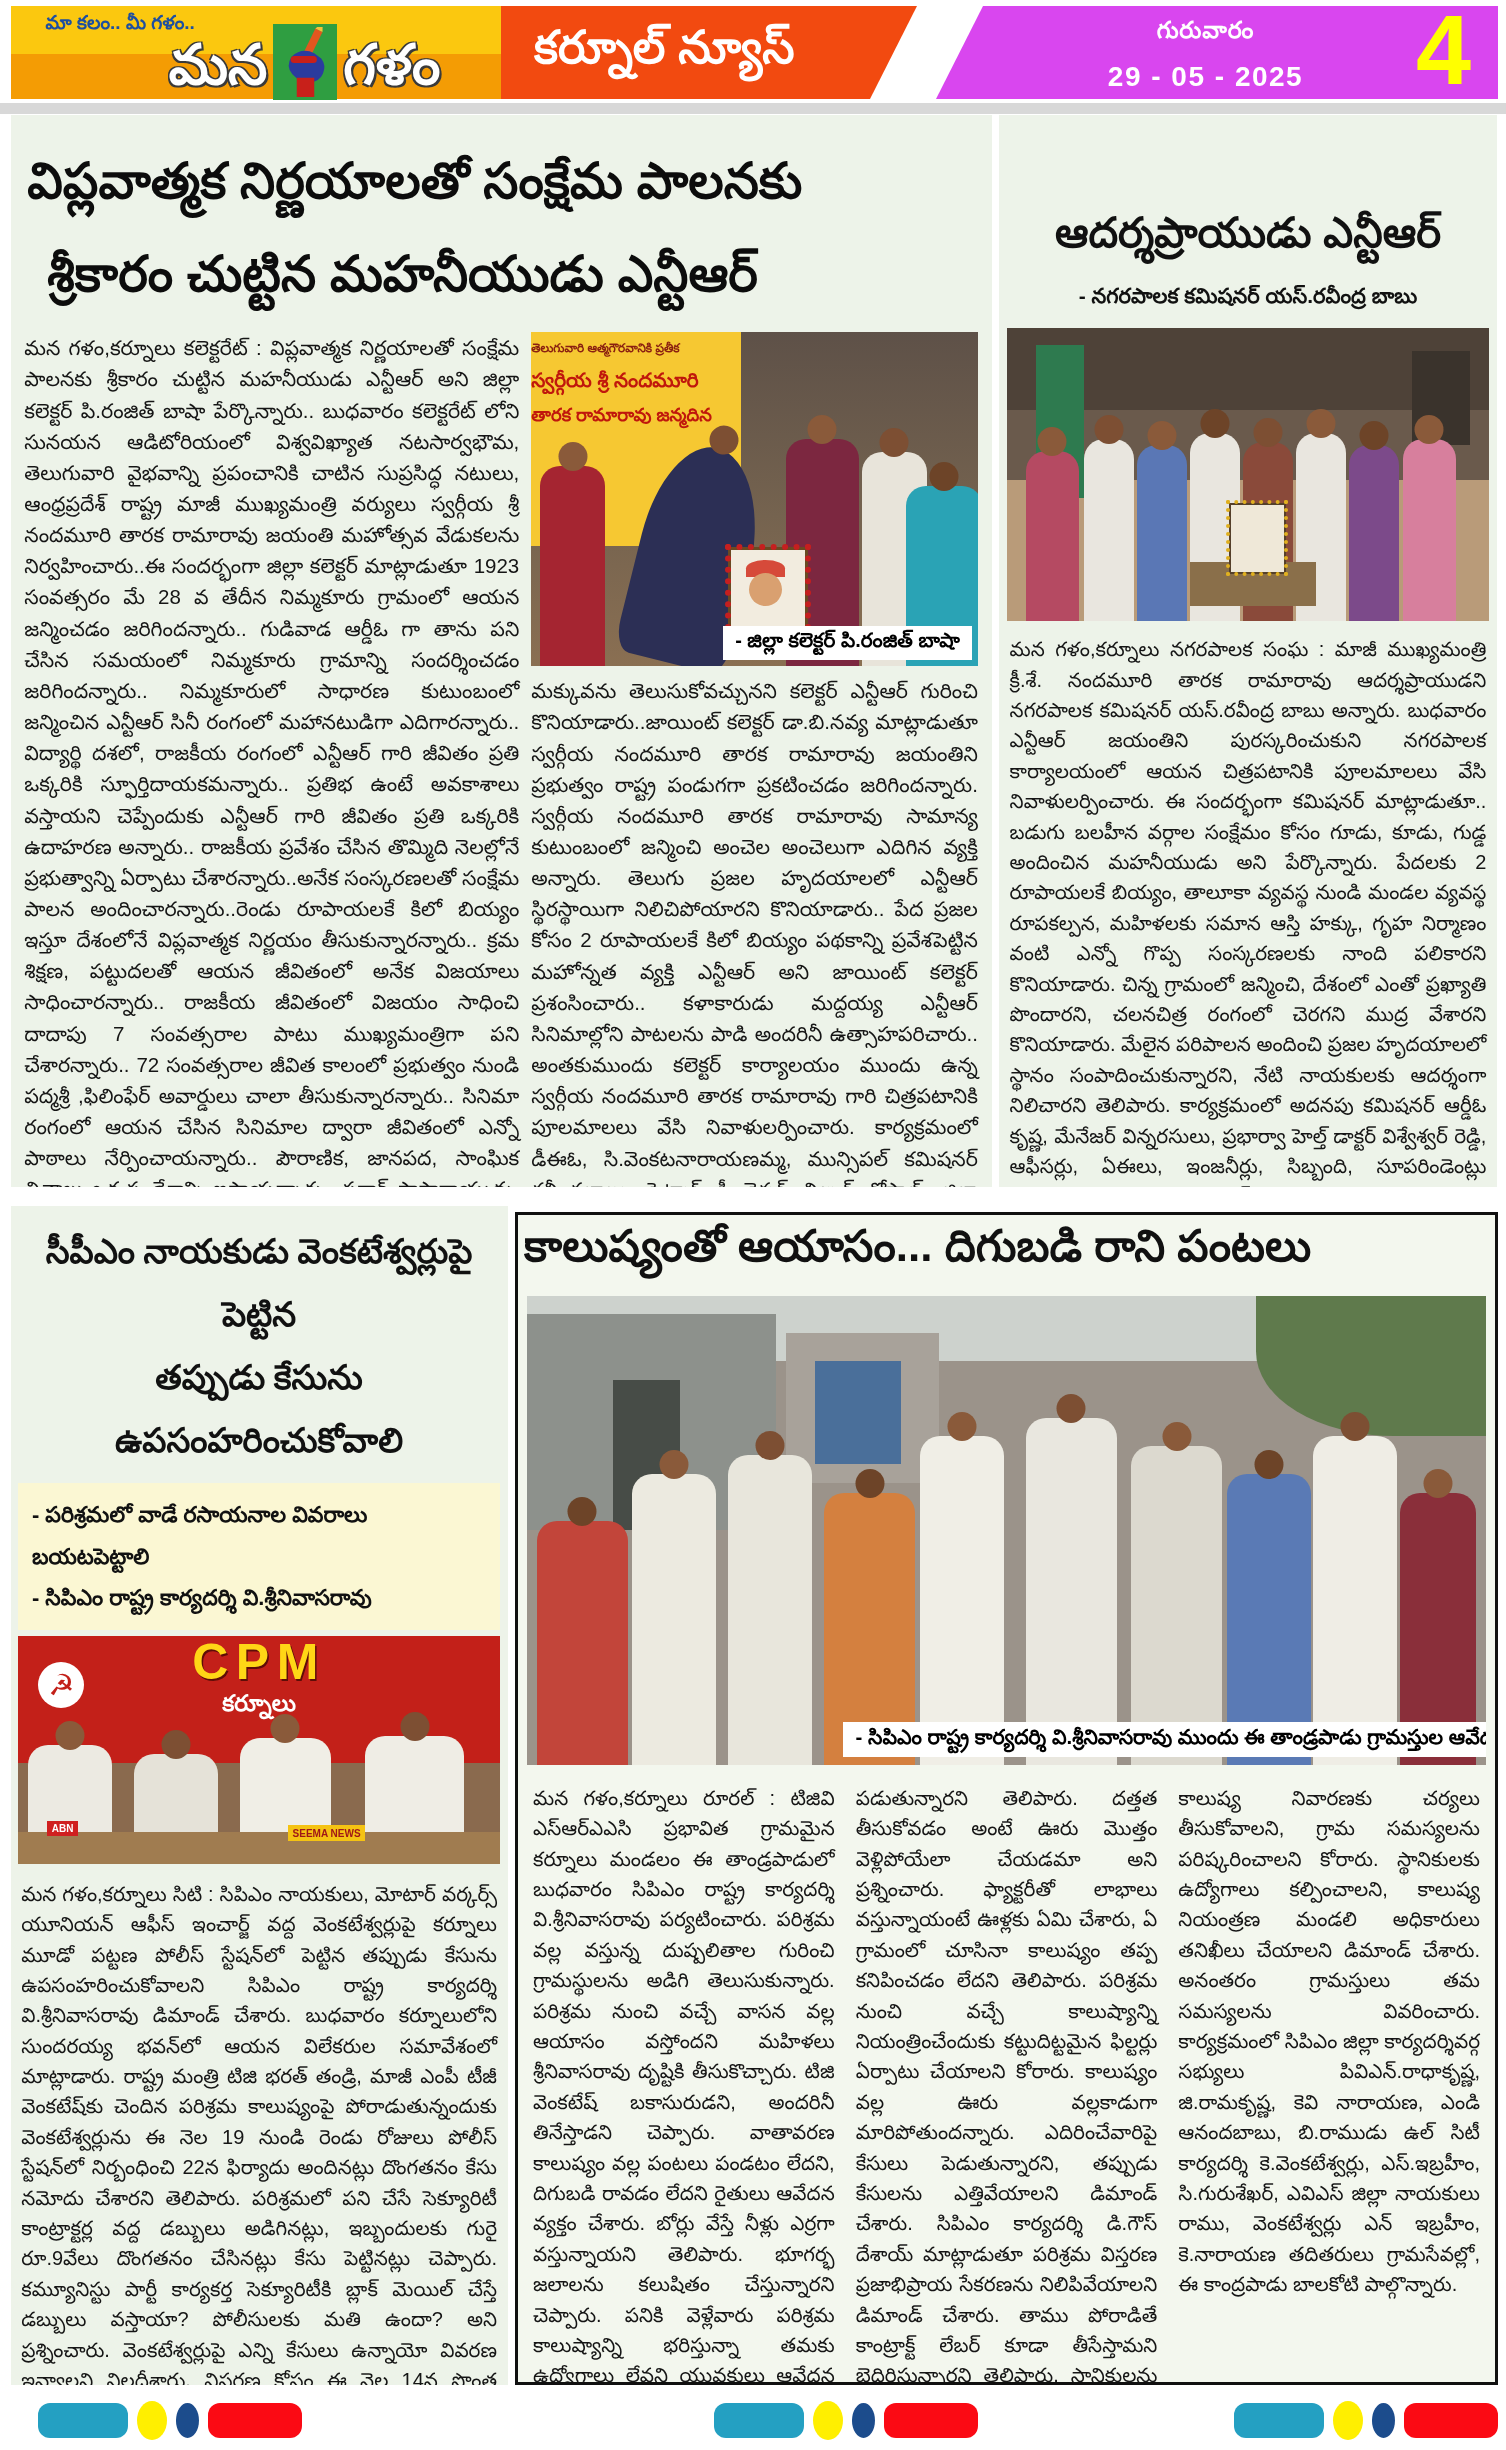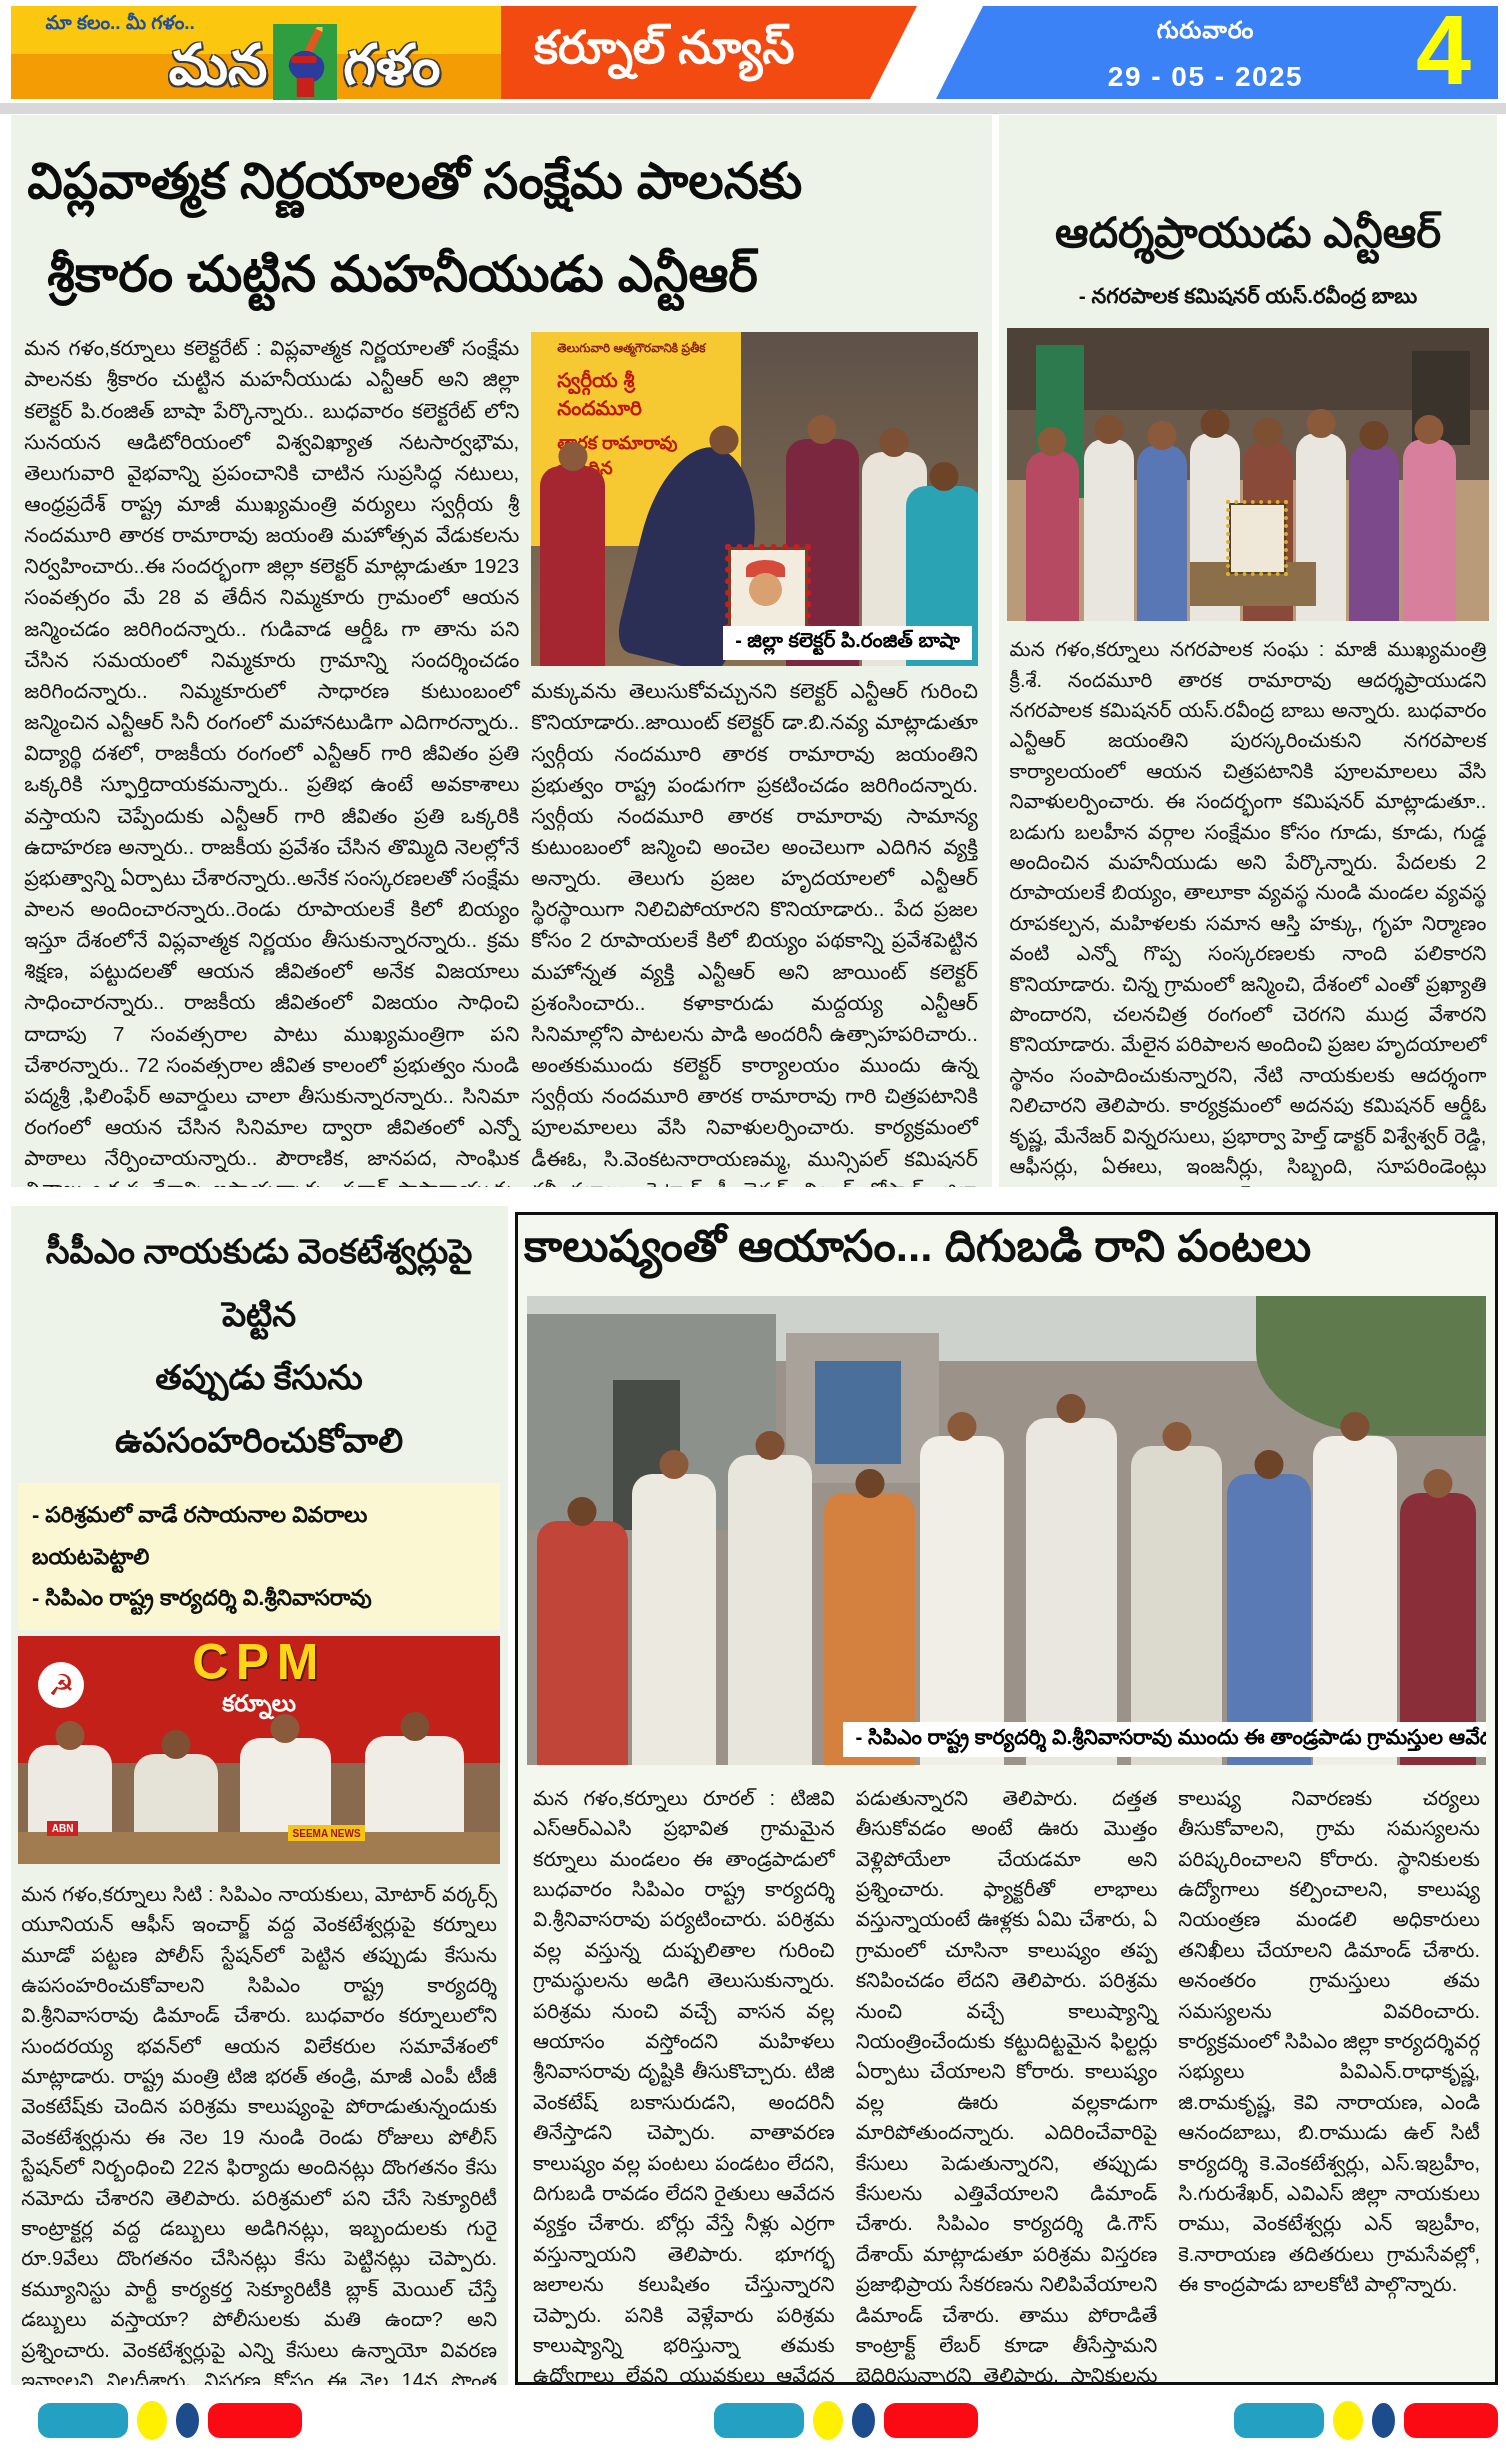--- a/index.html
+++ b/index.html
@@ -13,21 +13,21 @@
   .logo-tagline{position:absolute;top:6px;left:35px;color:#1d4fa0;font-size:19px;font-weight:800;}
   .logo-main{position:absolute;left:0;right:0;top:23px;display:flex;justify-content:center;align-items:center;gap:6px;}
   .logo-word{font-size:56px;font-weight:800;color:#fff;line-height:1;
     text-shadow:2.3px 2.3px 0 #3a3a3a,-1.5px -1.5px 0 #3a3a3a,1.5px -1.5px 0 #3a3a3a,-1.5px 1.5px 0 #3a3a3a;}
   .logo-fist{width:64px;height:76px;background:#2f9e41;display:flex;align-items:center;justify-content:center;margin-top:-4.6px;}
   .logo-sub{position:absolute;right:13.7px;bottom:4.6px;color:#fff;font-size:16px;font-weight:700;}
   .news-box{left:501px;top:6px;width:416px;height:93px;background:#f24a10;
     clip-path:polygon(0 0,100% 0,calc(100% - 47px) 100%,0 100%);
     display:flex;align-items:center;padding-left:33px;box-sizing:border-box;}
   .news-title{color:#fff;font-size:46px;font-weight:800;}
-  .date-box{left:936px;top:6px;width:562px;height:93px;background:#3b82f6;
+  .date-box{left:936px;top:6px;width:562px;height:93px;background:#d946ef;
     clip-path:polygon(47px 0,100% 0,100% 100%,0 100%);}
   .date-stack{position:absolute;left:144px;top:10.6px;width:251px;text-align:center;color:#fff;font-weight:800;}
   .weekday{font-size:23.5px;letter-spacing:0.8px;}
   .dateline{font-size:28px;margin-top:12px;letter-spacing:1.5px;}
   .page-num{position:absolute;right:27px;top:-6px;font-size:99px;line-height:99px;font-weight:800;color:#ffff00;}
   .gray-strip{left:0;top:103px;width:1507px;height:10.6px;background:#d8d8d8;}
 
   
   .article{position:absolute;background:#edf3e9;overflow:hidden;}
   .jtext{text-align:justify;font-size:20.5px;line-height:1.52;color:#151515;}
@@ -55,21 +55,21 @@
   .a4-cols>div{flex:1;font-size:20px;}
 
   
   .photo{position:relative;overflow:hidden;}
   .caption-box{position:absolute;background:#fff;color:#000;font-weight:700;padding:3px 12px;white-space:nowrap;}
   .pn{position:absolute;bottom:0;border-radius:20px 20px 0 0;}
   .pn::before{content:"";position:absolute;top:-24px;left:50%;transform:translateX(-50%);
     width:29px;height:29px;border-radius:50%;background:var(--skin,#8a5a3a);}
 
   .photo-ntr{height:334px;background:linear-gradient(180deg,#5e5148 0%,#75634f 55%,#8a6f52 100%);}
-  .ntr-banner{position:absolute;left:0;top:0;width:47%;height:64%;background:#f6c832;padding:9px 26px;box-sizing:border-box;}
+  .ntr-banner{position:absolute;left:0;top:0;width:47%;height:64%;background:#f6c832;padding:9px 0;box-sizing:border-box;}
   .ntr-banner .b1{color:#8a1f10;font-size:12px;font-weight:700;}
   .ntr-banner .b2{color:#c0170c;font-size:20px;font-weight:800;margin-top:10.6px;}
   .ntr-banner .b3{color:#c0170c;font-size:18px;font-weight:800;margin-top:8px;}
   .portrait{position:absolute;left:44%;bottom:5%;width:74px;height:97px;background:#f2ecdf;border:3px solid #6a4a22;}
   .portrait .garland{position:absolute;inset:-6px;border:6.8px dotted #c51f1f;}
   .portrait .face{position:absolute;left:18px;top:23px;width:33px;height:33px;border-radius:50%;background:#d9a070;}
   .portrait .turban{position:absolute;left:15px;top:10.6px;width:39px;height:16.7px;border-radius:50% 50% 0 0;background:#d64a3a;}
 
   .photo-hall{margin:15px 7.6px 6px;height:293px;
     background:linear-gradient(180deg,#4e4238 0%,#4e4238 28%,#6a5a4c 28%,#6a5a4c 52%,#b99b79 52%,#b99b79 100%);}

